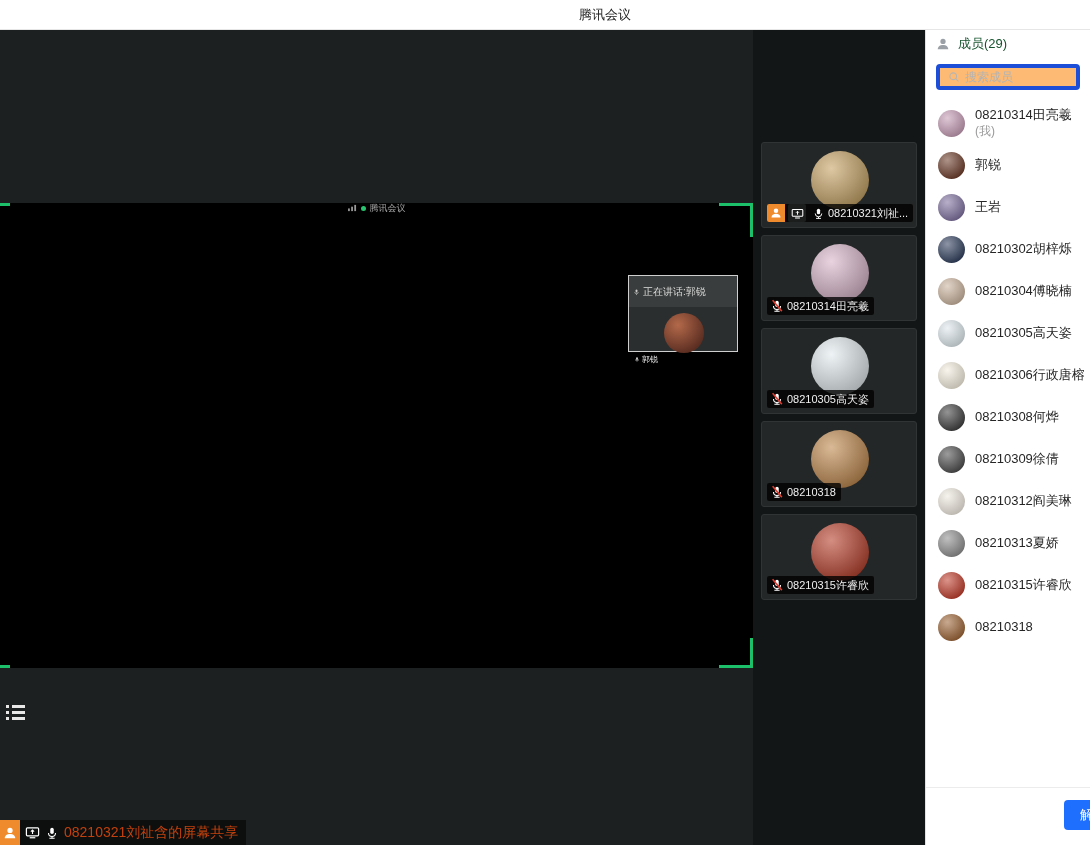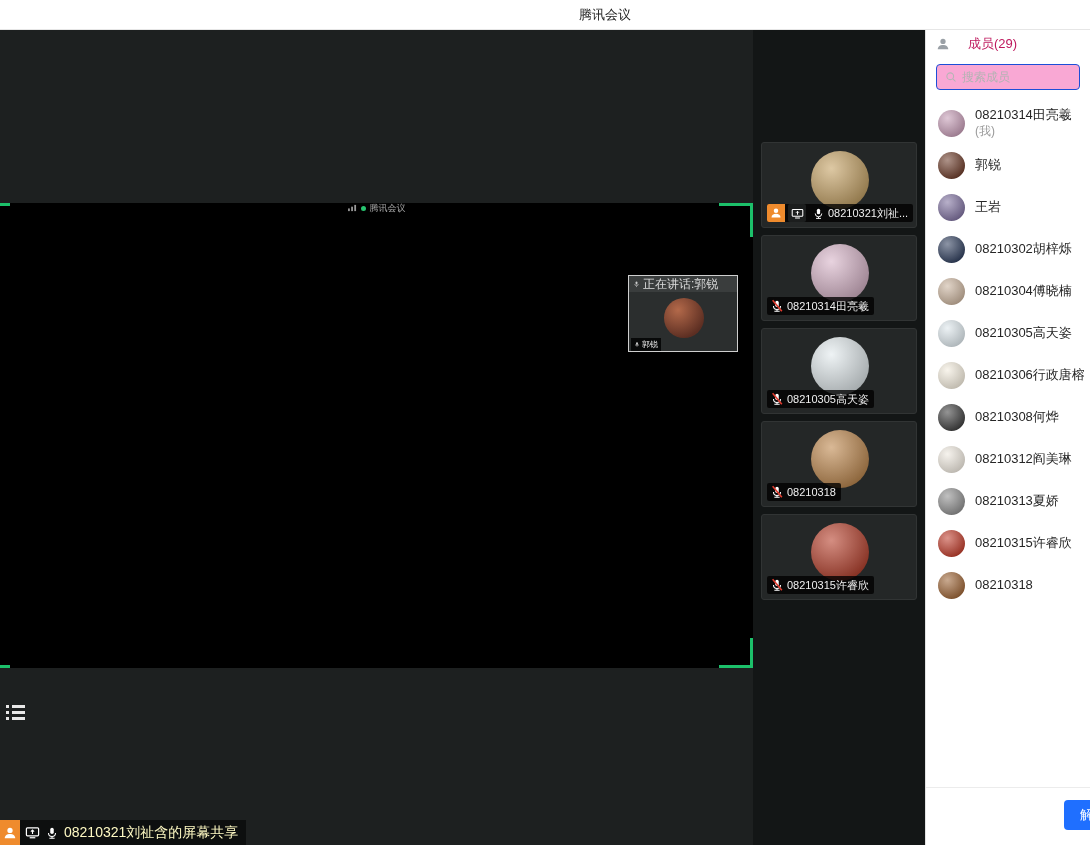--- a/index.html
+++ b/index.html
@@ -29,43 +29,43 @@
   .corner-tr { position:absolute; top:0; right:0; width:34px; height:34px;
     border-top:3px solid #1cc06a; border-right:3px solid #1cc06a; }
   .corner-br { position:absolute; bottom:0; right:0; width:34px; height:30px;
     border-bottom:3px solid #1cc06a; border-right:3px solid #1cc06a; }
   .edge-tl { position:absolute; top:0; left:0; width:10px; height:3px; background:#1cc06a; }
   .edge-bl { position:absolute; bottom:0; left:0; width:10px; height:3px; background:#1cc06a; }
 
   
   .mini-win { position:absolute; left:628px; top:72px; width:110px; height:77px;
     background:#2b2e2e; border:1px solid #cfcfcf; }
-  .mini-head { height:16px; background:#3a3d3d; display:flex; align-items:center; gap:3px;
-    padding:0 4px; font-size:12px; color:#ddd; white-space:nowrap; overflow:hidden; }
+  .mini-head { height:31px; background:#3a3d3d; display:flex; align-items:center; gap:3px;
+    padding:0 4px; font-size:10px; color:#ddd; white-space:nowrap; overflow:hidden; }
   .mini-body { position:relative; height:61px; }
   .mini-avatar { position:absolute; left:35px; top:6px; width:40px; height:40px; border-radius:50%;
     background:radial-gradient(circle at 35% 30%, #b3694a, #5c2e22 75%); }
   .mini-chip { position:absolute; left:2px; bottom:2px; background:rgba(0,0,0,.8);
     font-size:8px; color:#eee; padding:1px 3px; display:flex; align-items:center; gap:2px; }
 
   .floalbar { position:absolute; left:2px; top:393px; width:62px; height:16px;
     background:rgba(158,158,158,.9); border-radius:8px; display:flex; align-items:center;
     gap:4px; padding:0 5px; }
   .floalbar .fb-dot { width:11px; height:11px; border-radius:50%; background:#4b4b4b; }
   .floalbar-dash, .fb-dash { width:22px; height:5px; background:#c9c9c9; border-radius:2px; }
   .fb-dash2 { width:6px; height:5px; background:#c9c9c9; border-radius:2px; }
 
   .list-btn { position:absolute; left:2px; top:668px; width:28px; height:28px;
     display:flex; align-items:center; justify-content:center; cursor:pointer; }
 
   .share-banner { position:absolute; left:0; top:790px; height:25px;
     background:#0d0f0f; display:flex; align-items:center; gap:5px; padding:0 8px 0 0; }
   .orange-badge { width:20px; height:25px; background:#ef8b2d; display:flex;
     align-items:center; justify-content:center; }
-  .share-banner .txt { font-size:14px; color:#fef9c3; white-space:nowrap;text-align:right; }
+  .share-banner .txt { font-size:14px; color:#c2410c; white-space:nowrap;text-align:right; }
 
   
   .thumb-col { position:absolute; left:753px; top:30px; width:172px; height:815px; background:#131616; }
   .tiles { position:absolute; left:8px; top:112px; width:158px; }
   .tile { position:relative; width:156px; height:86px; background:#242727; border:1px solid #313434;
     border-radius:3px; margin-bottom:7px; cursor:pointer; }
   .tile-avatar { position:absolute; left:49px; top:8px; width:58px; height:58px; border-radius:50%;
     background-color:#666;
     background-image:radial-gradient(circle at 35% 30%, rgba(255,255,255,.40), rgba(0,0,0,.28) 80%); }
   .tile-bar { position:absolute; left:5px; bottom:5px; max-width:146px; height:18px;
@@ -74,24 +74,24 @@
   .tile-bar .nm { font-size:11px; color:#f0f0f0; white-space:nowrap; }
   .badge-orange { width:18px; height:18px; background:#ef8b2d; display:flex;
     align-items:center; justify-content:center; flex:0 0 auto; }
   .badge-dark { width:18px; height:18px; background:#1c1e1e; display:flex;
     align-items:center; justify-content:center; flex:0 0 auto; border-radius:2px; }
   .micwrap { display:flex; align-items:center; justify-content:center; flex:0 0 auto; padding-left:3px; }
 
   
   .member-panel { position:absolute; left:925px; top:30px; width:165px; height:815px;
     background:#fff; border-left:1px solid #e2e2e2; overflow:hidden; }
-  .mp-header { height:28px; display:flex; align-items:center; gap:18px; padding:0 10px;
-    font-size:13px; color:#be185d; }
-  .mp-search { margin:6px 10px 8px 10px; height:26px; background:#f9a8d4;
-    border:1px solid #1d4ed8; border-radius:4px; display:flex; align-items:center;
+  .mp-header { height:28px; display:flex; align-items:center; gap:8px; padding:0 10px;
+    font-size:13px; color:#14532d; }
+  .mp-search { margin:6px 10px 8px 10px; height:26px; background:#fdba74;
+    border:4px solid #1d4ed8; border-radius:4px; display:flex; align-items:center;
     gap:5px; padding:0 8px; }
   .mp-search input { border:none; outline:none; background:transparent; width:100px;
     font-size:12px; color:#555; font-family:"Liberation Sans",sans-serif; }
   .mp-search input::placeholder { color:#b3b3b3; }
   .mp-list { padding-top:4px; }
   .m-row { display:flex; align-items:center; gap:10px; padding:0 0 0 12px; height:42px; cursor:pointer; }
   .m-avatar { width:27px; height:27px; border-radius:50%; flex:0 0 auto;
     background-color:#999;
     background-image:radial-gradient(circle at 35% 30%, rgba(255,255,255,.45), rgba(0,0,0,.22) 80%); }
   .m-texts { display:flex; flex-direction:column; justify-content:center; line-height:1.25; }
@@ -364,20 +364,27 @@
   </div>
 
   <div class="m-row">
     <div class="m-avatar" style="background-color: rgb(60, 60, 60);"></div>
     <div class="m-texts">
       <span class="m-name">08210308何烨</span>
 
     </div>
   </div>
 
+  <div class="m-row">
+    <div class="m-avatar" style="background-color: rgb(74, 74, 74);"></div>
+    <div class="m-texts">
+      <span class="m-name">08210309徐倩</span>
+
+    </div>
+  </div>
 
   <div class="m-row">
     <div class="m-avatar" style="background-color: rgb(239, 233, 223);"></div>
     <div class="m-texts">
       <span class="m-name">08210312阎美琳</span>
 
     </div>
   </div>
 
   <div class="m-row">

